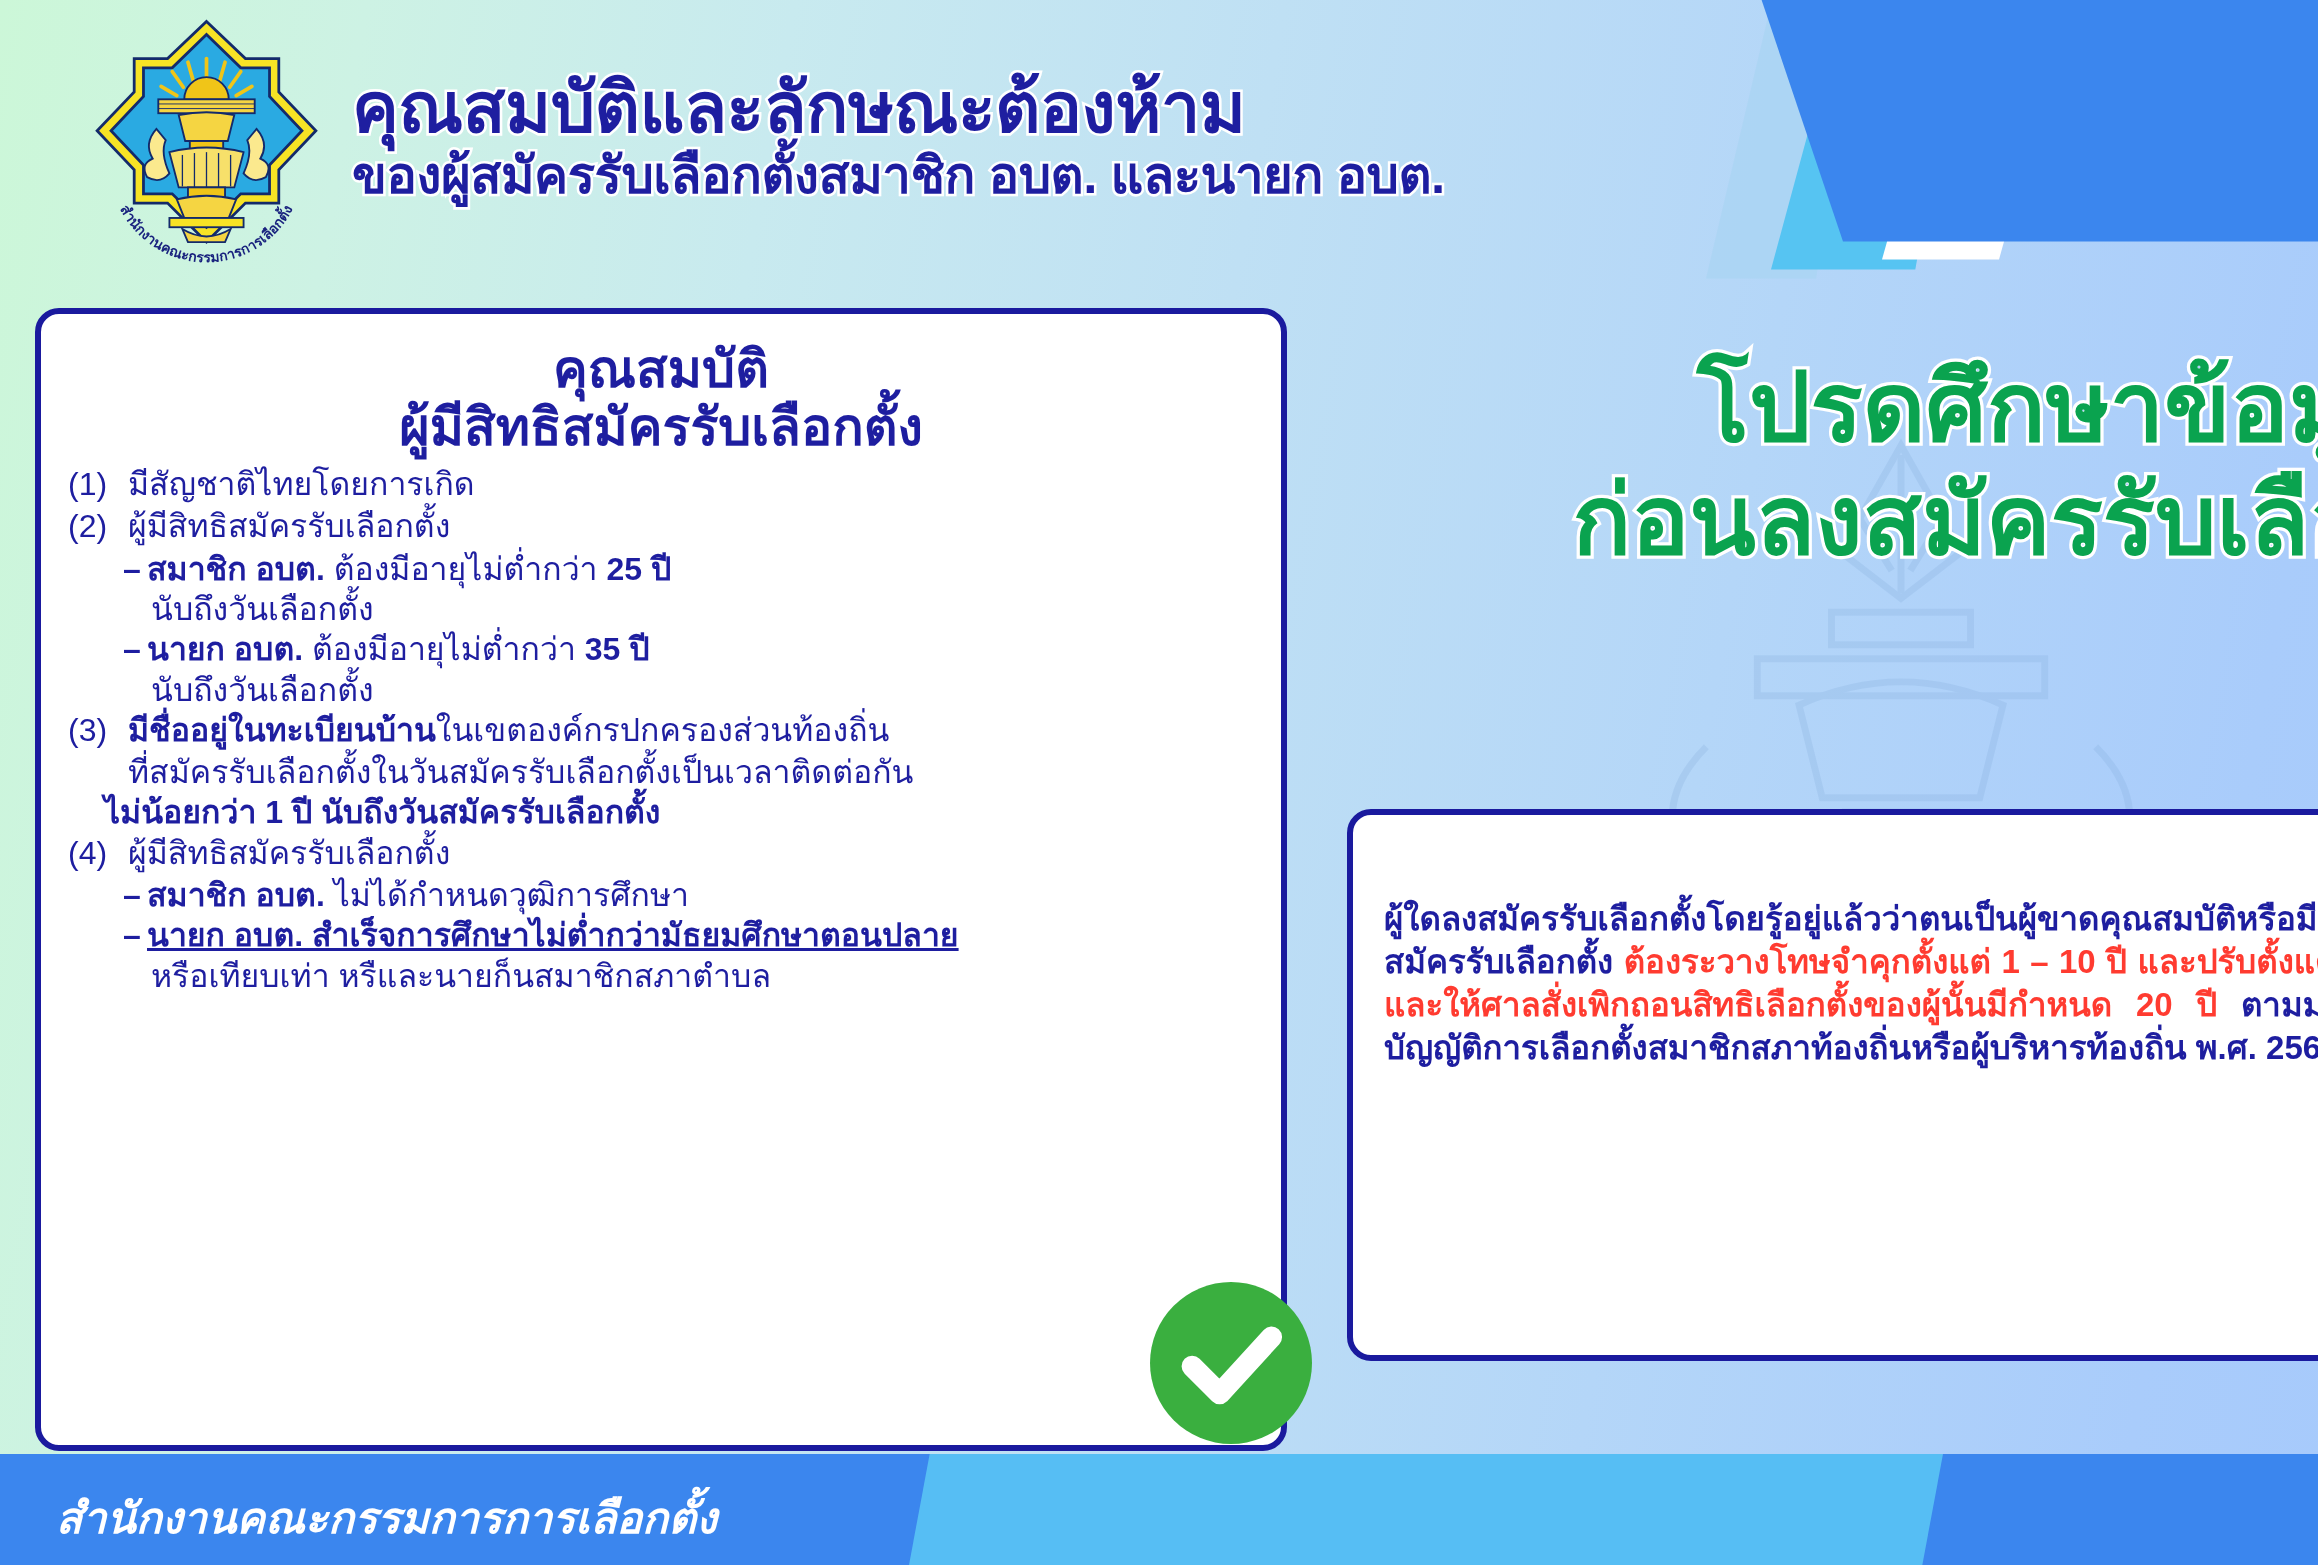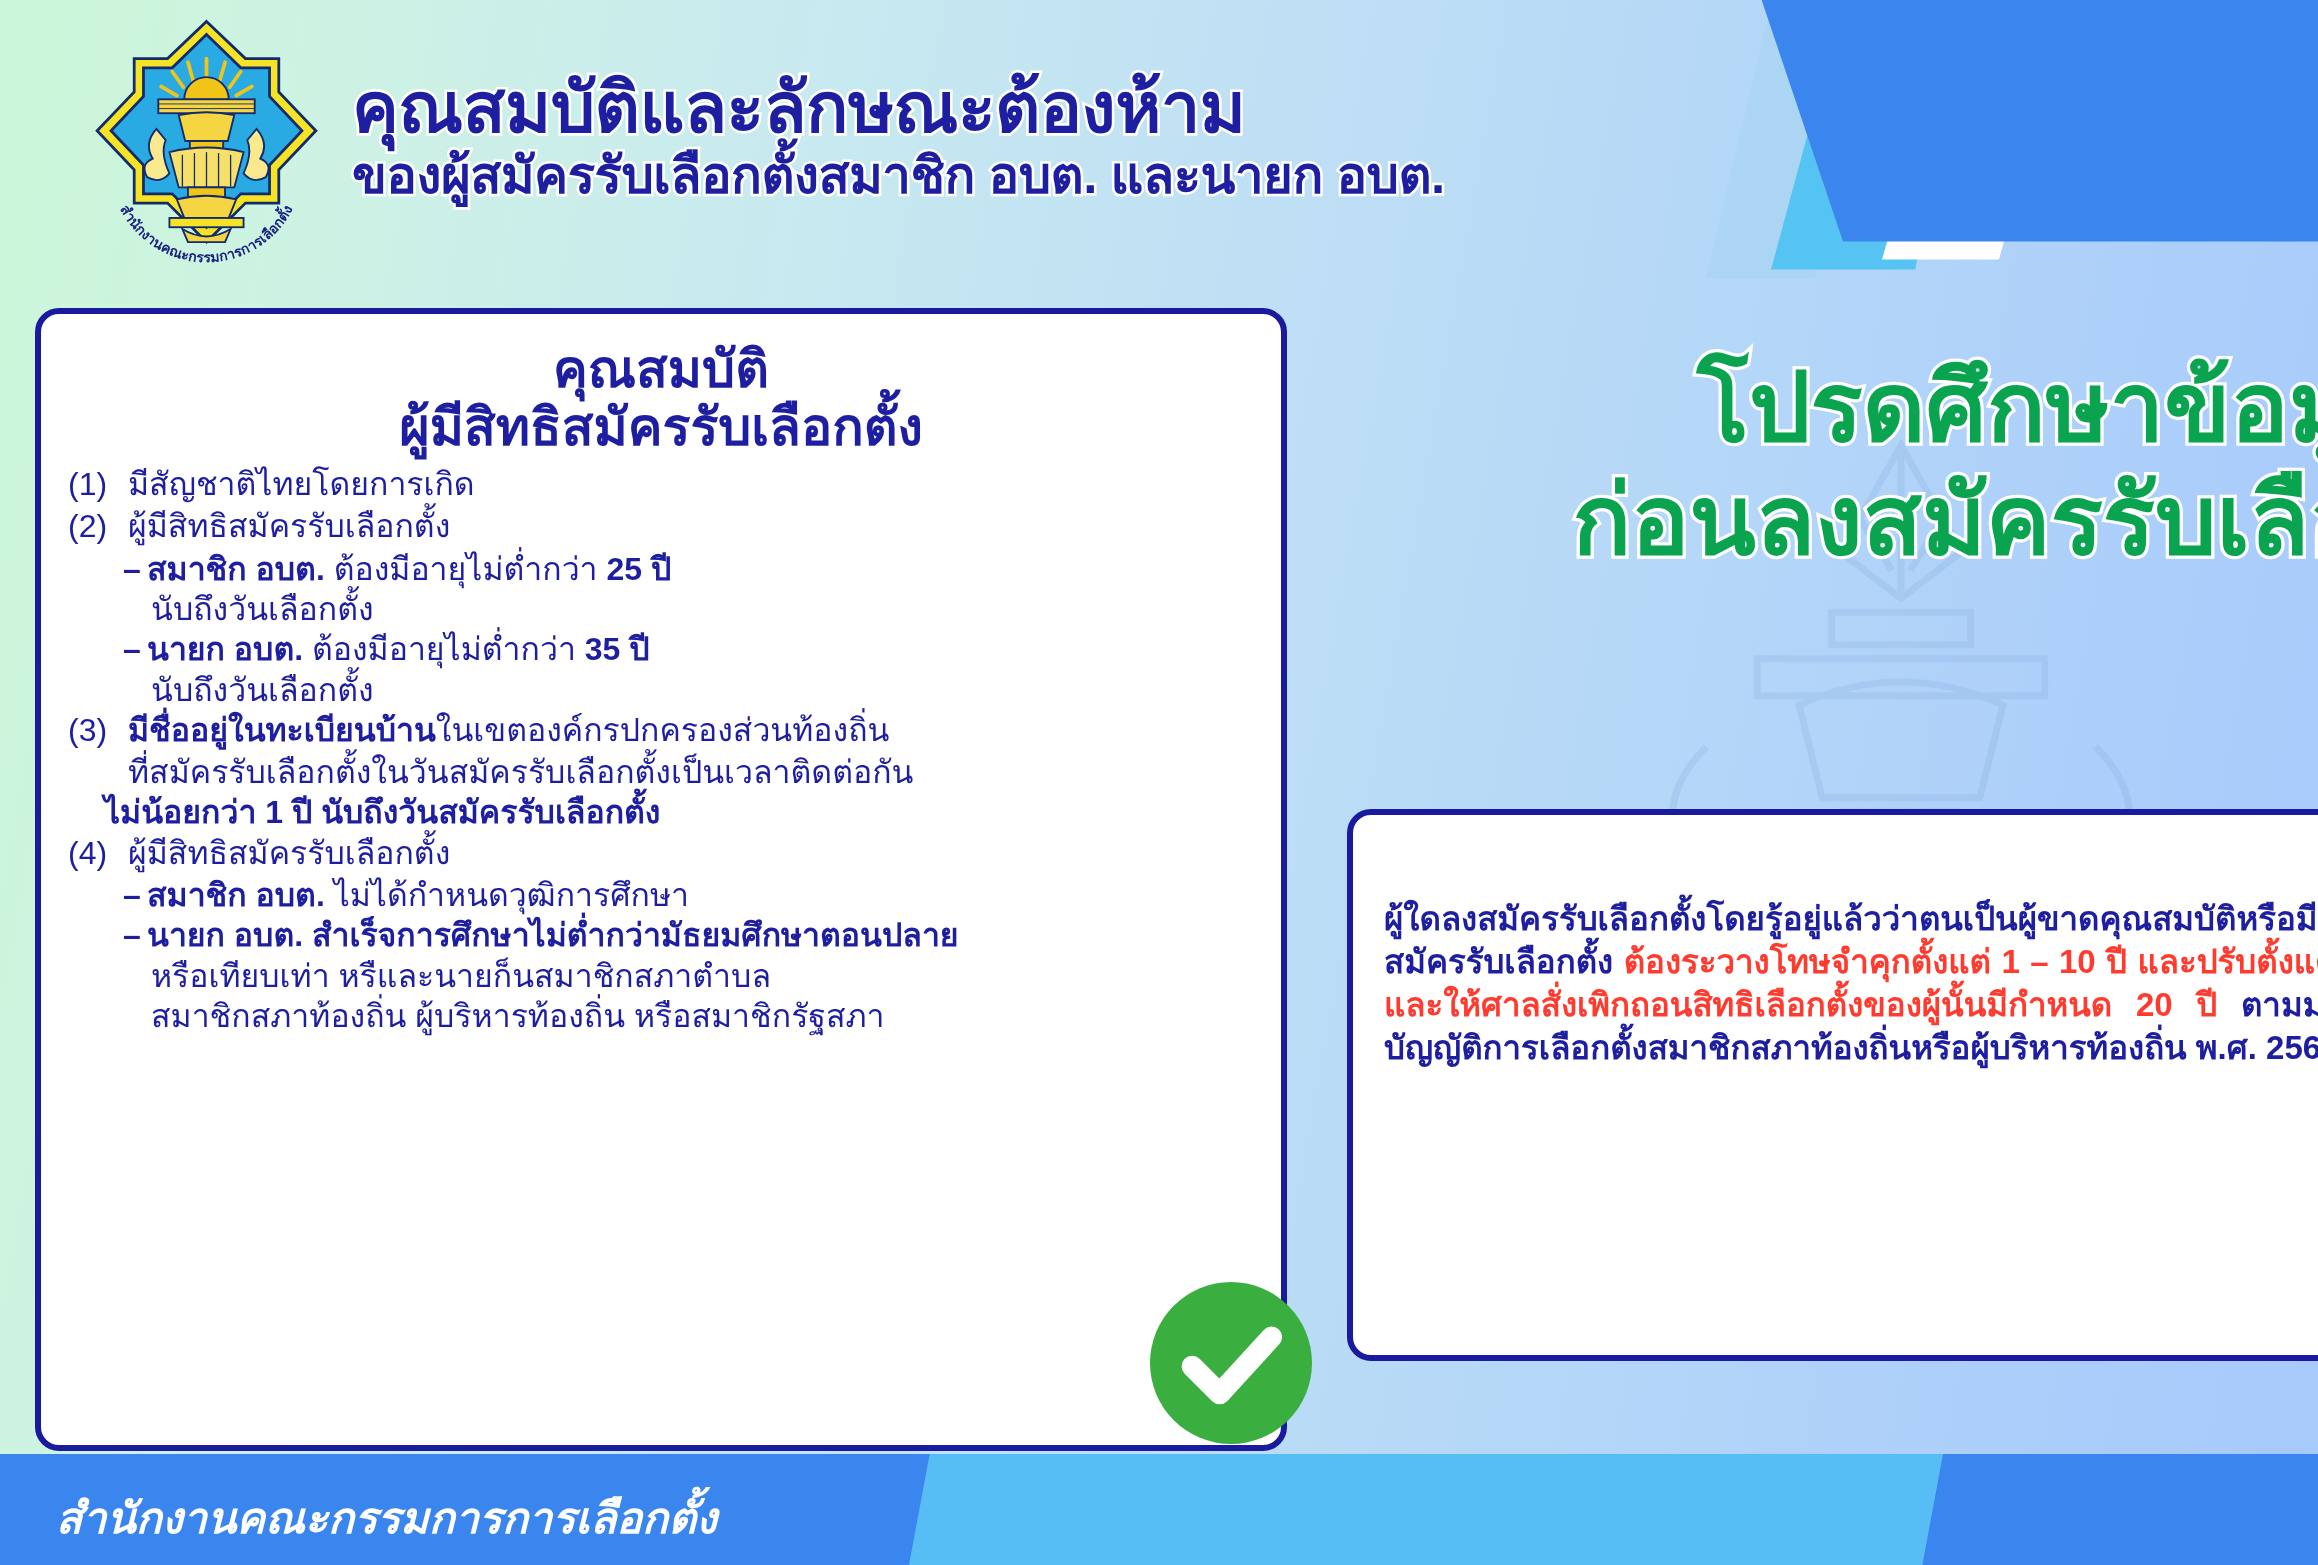--- a/index.html
+++ b/index.html
@@ -61,21 +61,21 @@
     font-size:52px;line-height:1.12;margin:25.5px 0 8.3px 0;
   }
   .lc-body{padding:0 20.4px 0 27px;color:#1e1ea0;font-size:32px;line-height:1.26;}
   .li-row{display:flex;align-items:flex-start;margin-bottom:1.9px;}
   .li-num{flex:0 0 auto;width:60px;font-weight:normal;}
   .li-txt{flex:1 1 auto;}
   .sub-row{display:flex;align-items:flex-start;margin-left:55px;}
   .dash{flex:0 0 auto;width:24px;font-weight:bold;}
   .sub-txt{flex:1 1 auto;}
   .cont{margin-left:83px;}
-  .b{font-weight:bold;}
+  .b{font-weight:bold;text-decoration:underline;}
   
   .green-head{
     position:absolute;left:1359px;top:352px;width:1391px;
     text-align:center;color:#0aa34f;font-weight:bold;font-size:97px;
     line-height:1.16;-webkit-text-stroke:6.5px #ffffff;paint-order:stroke fill;
   }
   
   .warn-card{
     position:absolute;left:1347px;top:809px;width:1368px;height:552px;
     background:#ffffff;border:6px solid #1a1a9e;border-radius:24px;
@@ -235,21 +235,20 @@
         <span class="dash">–</span>
         <span class="sub-txt">
           <b>สมาชิก อบต.</b><span> ไม่ได้กำหนดวุฒิการศึกษา</span>
         </span>
       </div>
       <div class="sub-row">
         <span class="dash">–</span>
         <span class="sub-txt b">นายก อบต. สำเร็จการศึกษาไม่ต่ำกว่ามัธยมศึกษาตอนปลาย</span>
       </div>
       <div class="cont">หรือเทียบเท่า หรืและนายก็นสมาชิกสภาตำบล</div>
-      <div class="cont">สมาชิกสภาท้องถิ่น ผู้บริหารท้องถิ่น หรือสมาชิกรัฐสภา</div>
     </div>
   </div>
 
   <div class="green-head">
     <div>โปรดศึกษาข้อมูล</div>
     <div>ก่อนลงสมัครรับเลือกตั้ง</div>
   </div>
 
   <div class="warn-card">
     <p class="warn-text"><span>ผู้ใดลงสมัครรับเลือกตั้งโดยรู้อยู่แล้วว่าตนเป็นผู้ขาดคุณสมบัติหรือมีลักษณะต้องห้ามในการสมัครรับเลือกตั้ง </span><span class="red">ต้องระวางโทษจำคุกตั้งแต่ 1 – 10 ปี และปรับตั้งแต่ 20,000 – 200,000 บาท และให้ศาลสั่งเพิกถอนสิทธิเลือกตั้งของผู้นั้นมีกำหนด 20 ปี </span><span>ตามมาตรา 120 แห่งพระราชบัญญัติการเลือกตั้งสมาชิกสภาท้องถิ่นหรือผู้บริหารท้องถิ่น พ.ศ. 2562 และที่แก้ไขเพิ่มเติม</span></p>

